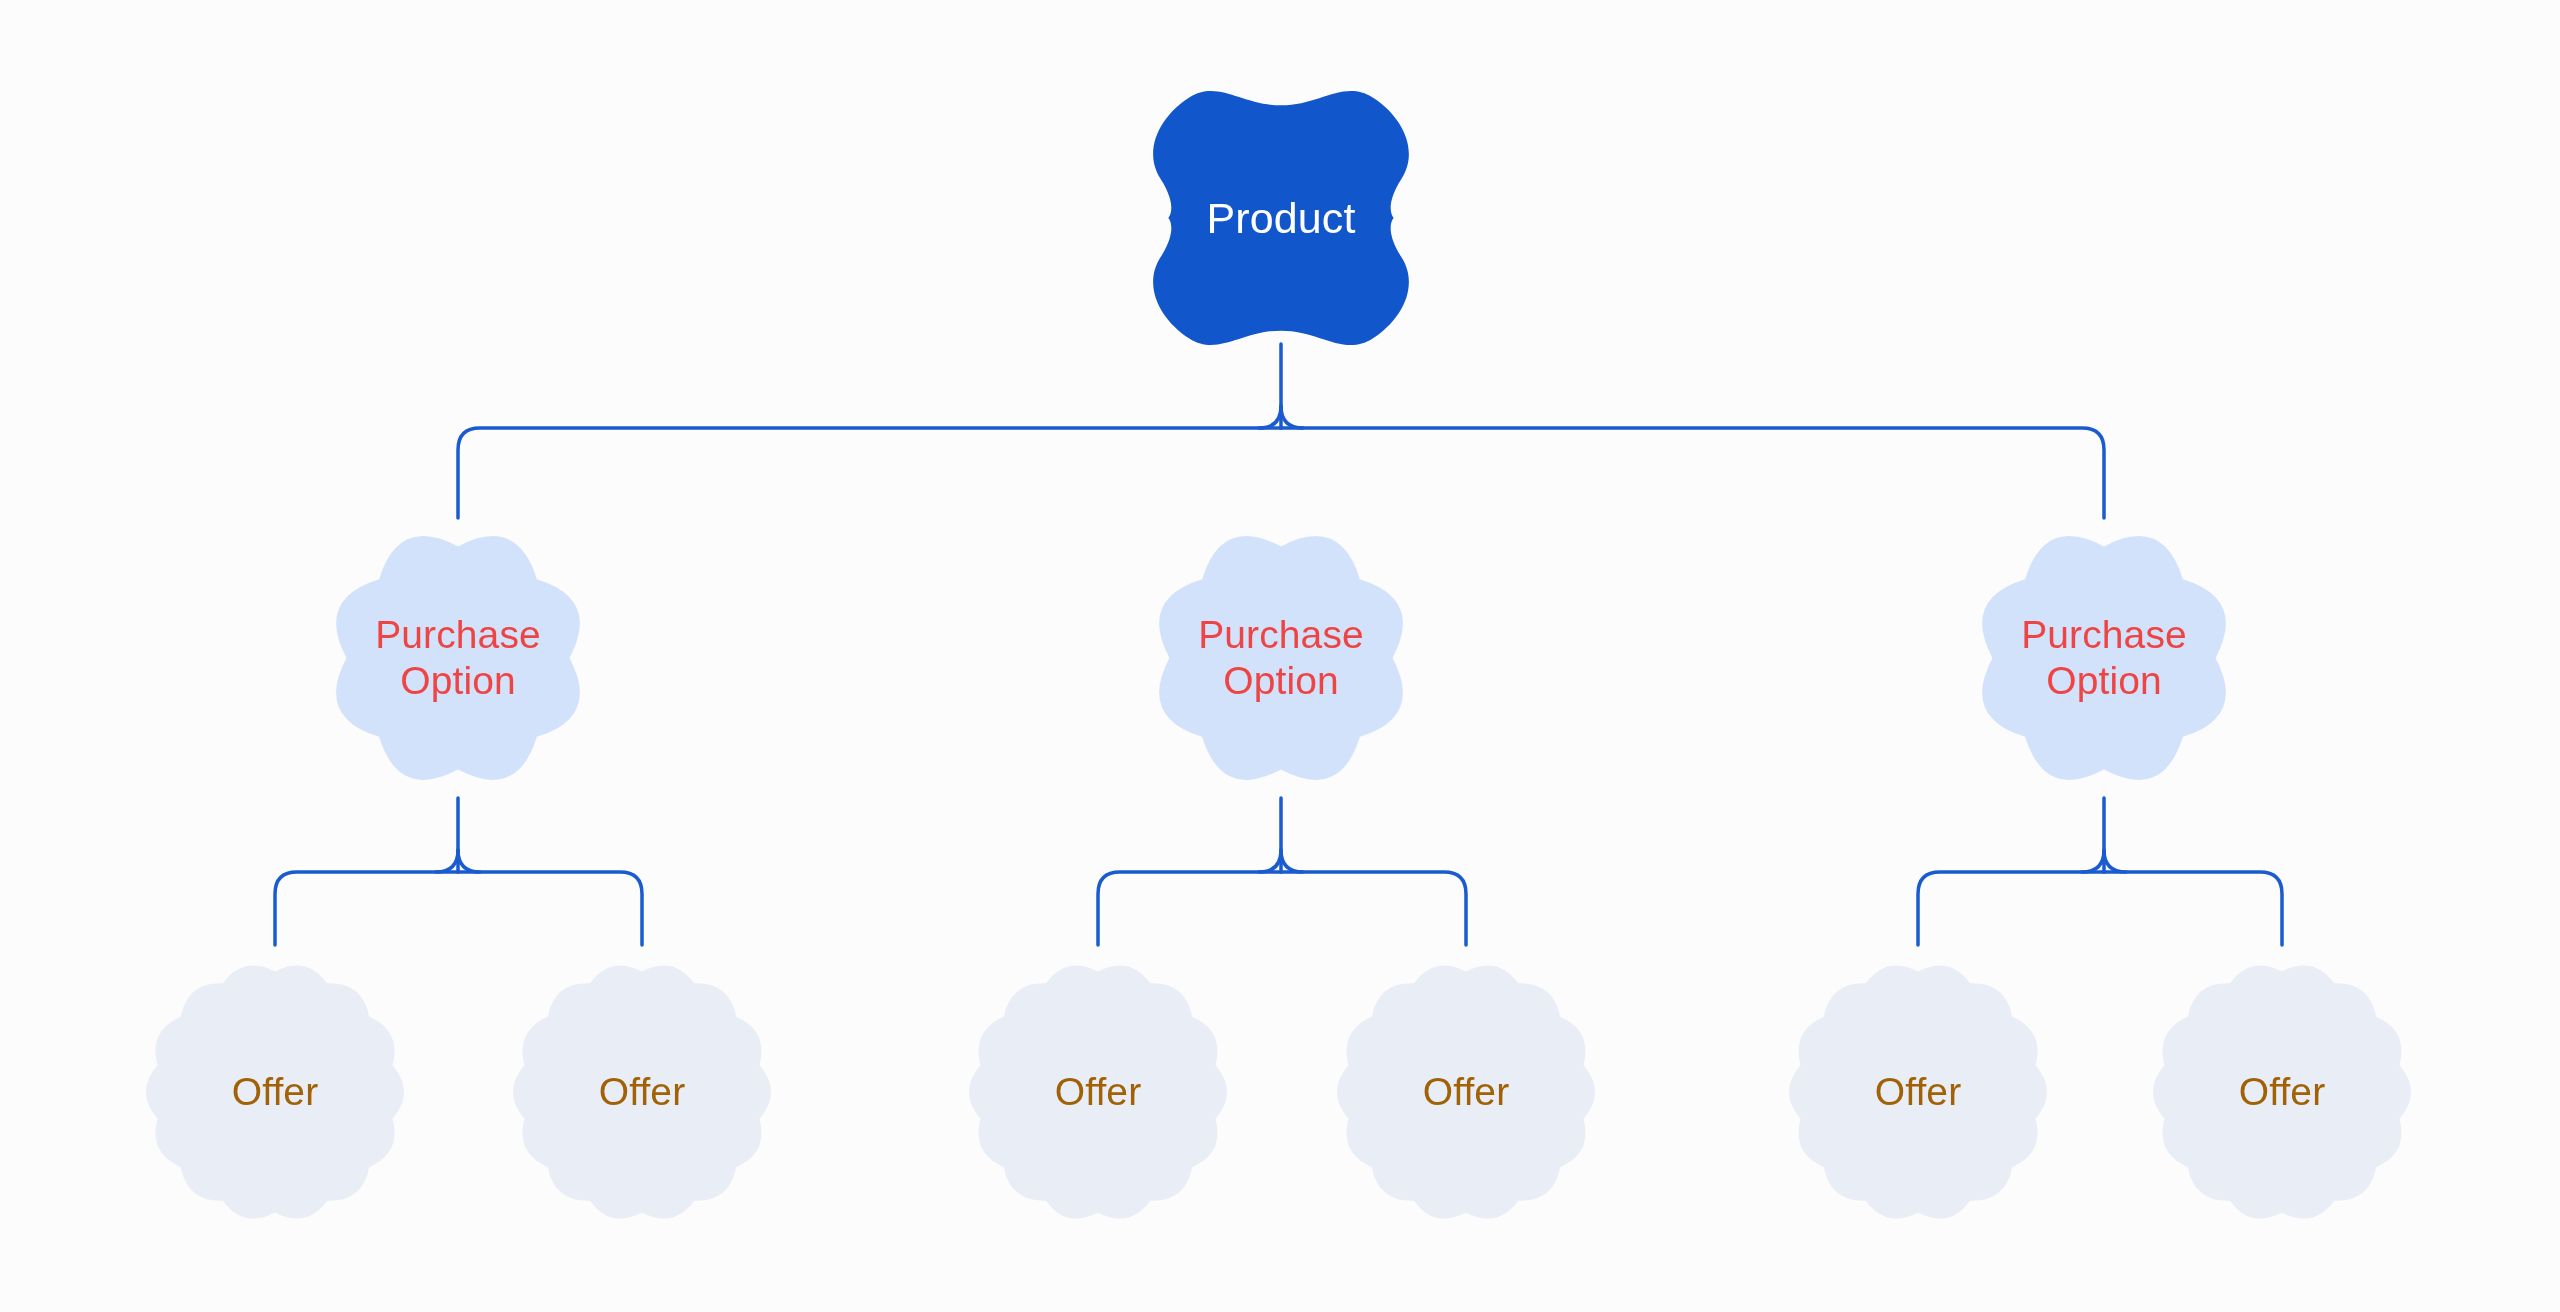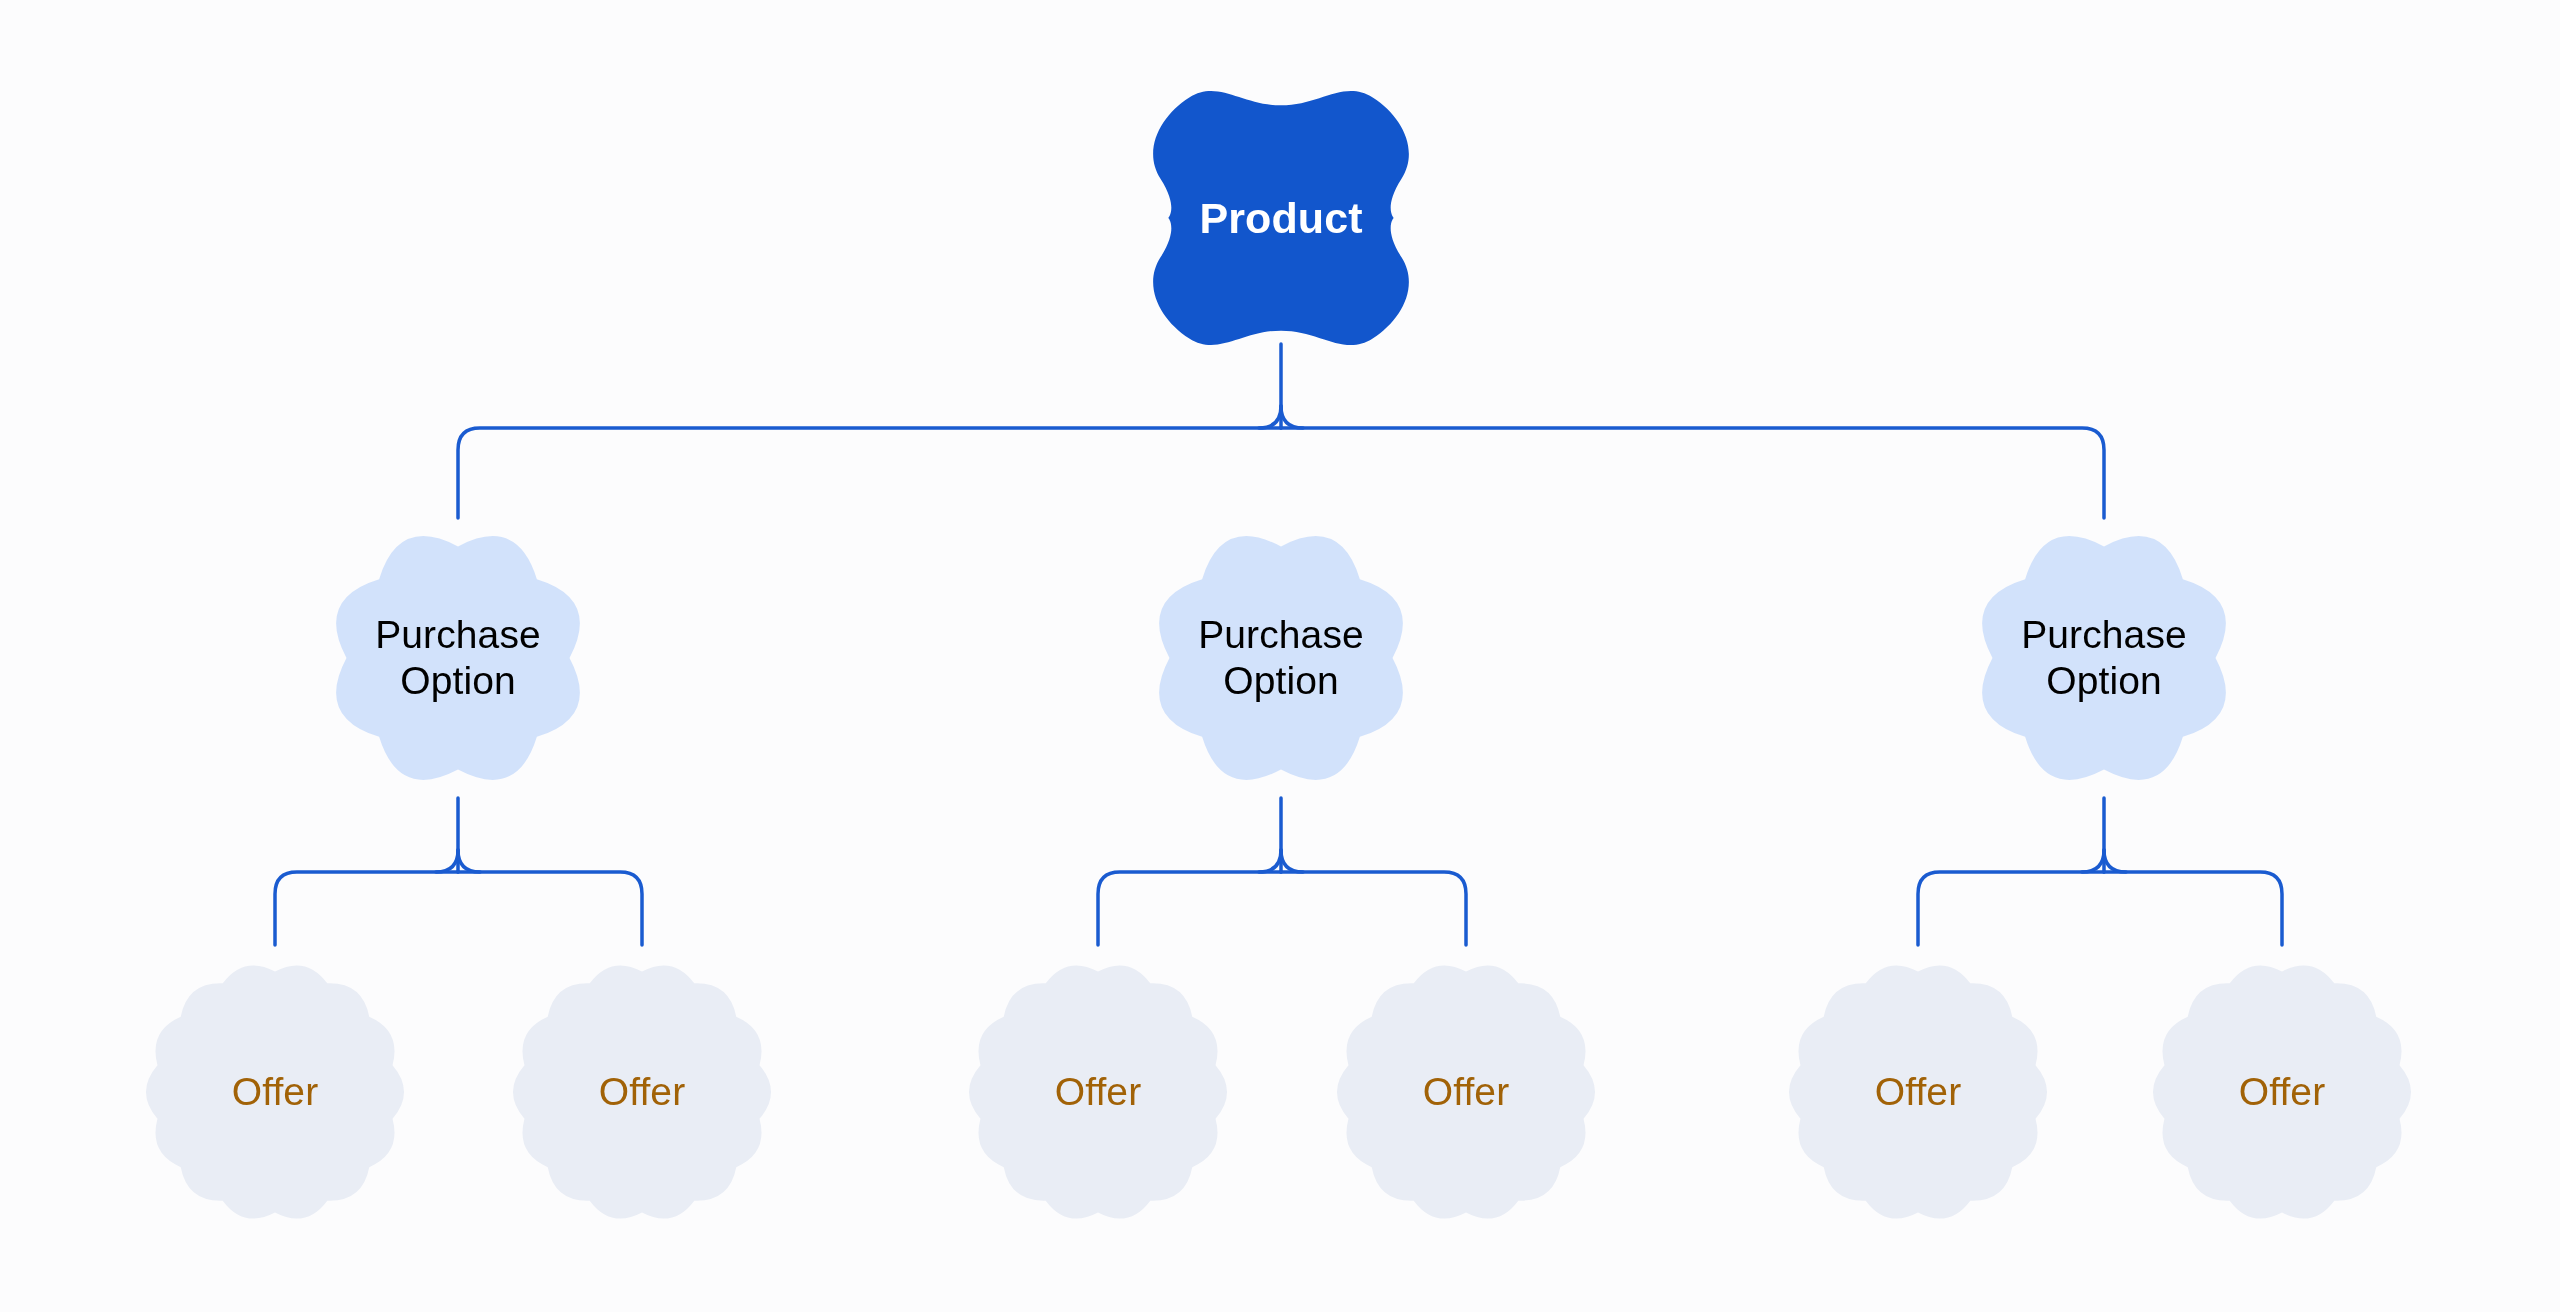--- a/index.html
+++ b/index.html
@@ -7,22 +7,22 @@
     width:2560px;height:1312px;
     background:#FCFCFD;
     font-family:"Liberation Sans",sans-serif;
     overflow:hidden;
   }
   #stage{position:relative;width:2560px;height:1312px;}
   #wires{position:absolute;left:0;top:0;width:2560px;height:1312px;}
   .node{position:absolute;display:flex;align-items:center;justify-content:center;text-align:center;}
   .node svg{position:absolute;left:0;top:0;width:100%;height:100%;}
   .node .lbl{position:relative;z-index:2;line-height:1.18;white-space:pre-line;letter-spacing:.1px;}
-  .n-root .lbl{color:#FFFFFF;font-size:43px;font-weight:700;}
-  .n-mid  .lbl{color:#000000;font-size:39px;font-weight:400;}
+  .n-root .lbl{color:#FFFFFF;font-size:43px;font-weight:400;}
+  .n-mid  .lbl{color:#ef4444;font-size:39px;font-weight:400;}
   .n-leaf .lbl{color:#a16207;font-size:39px;font-weight:400;}
 </style>
 </head>
 <body>
 
 <div id="stage">
 
   <svg id="wires" viewBox="0 0 2560 1312" preserveAspectRatio="none" aria-hidden="true">
     <g fill="none" stroke="#1A5BD0" stroke-width="3.5" stroke-linecap="round" stroke-linejoin="round">
 

